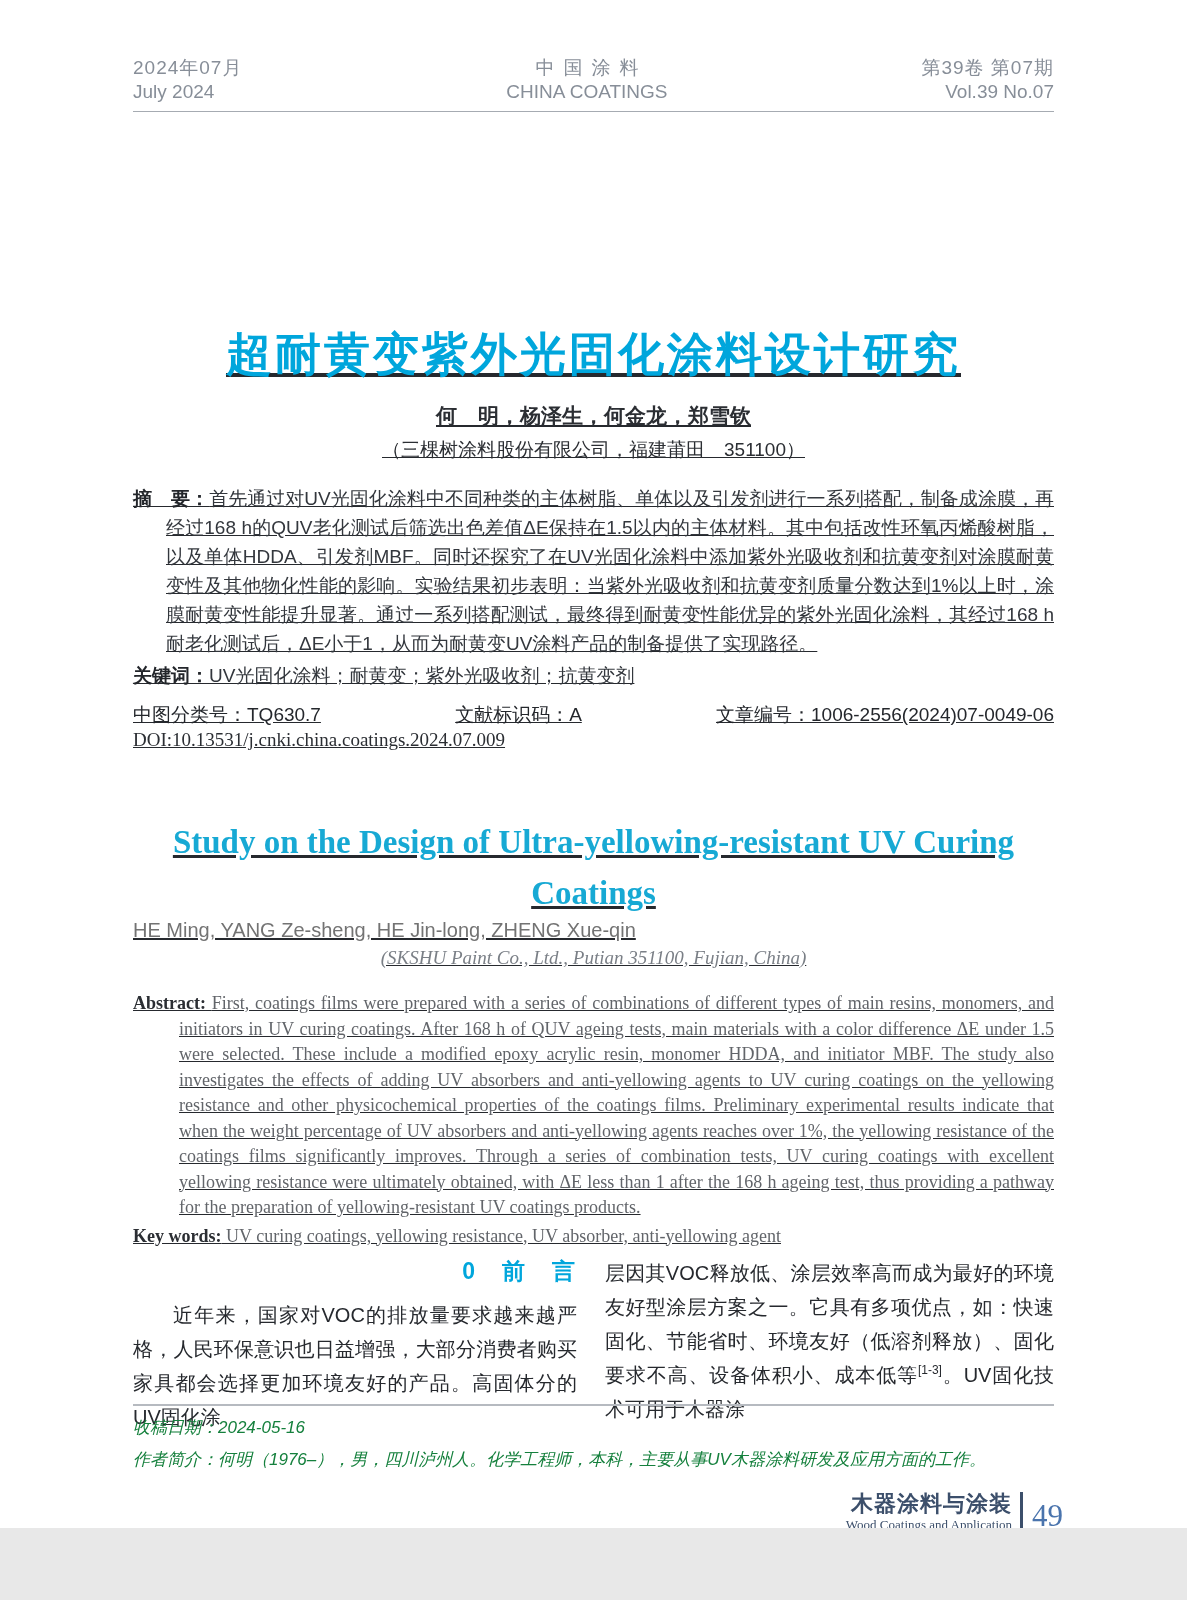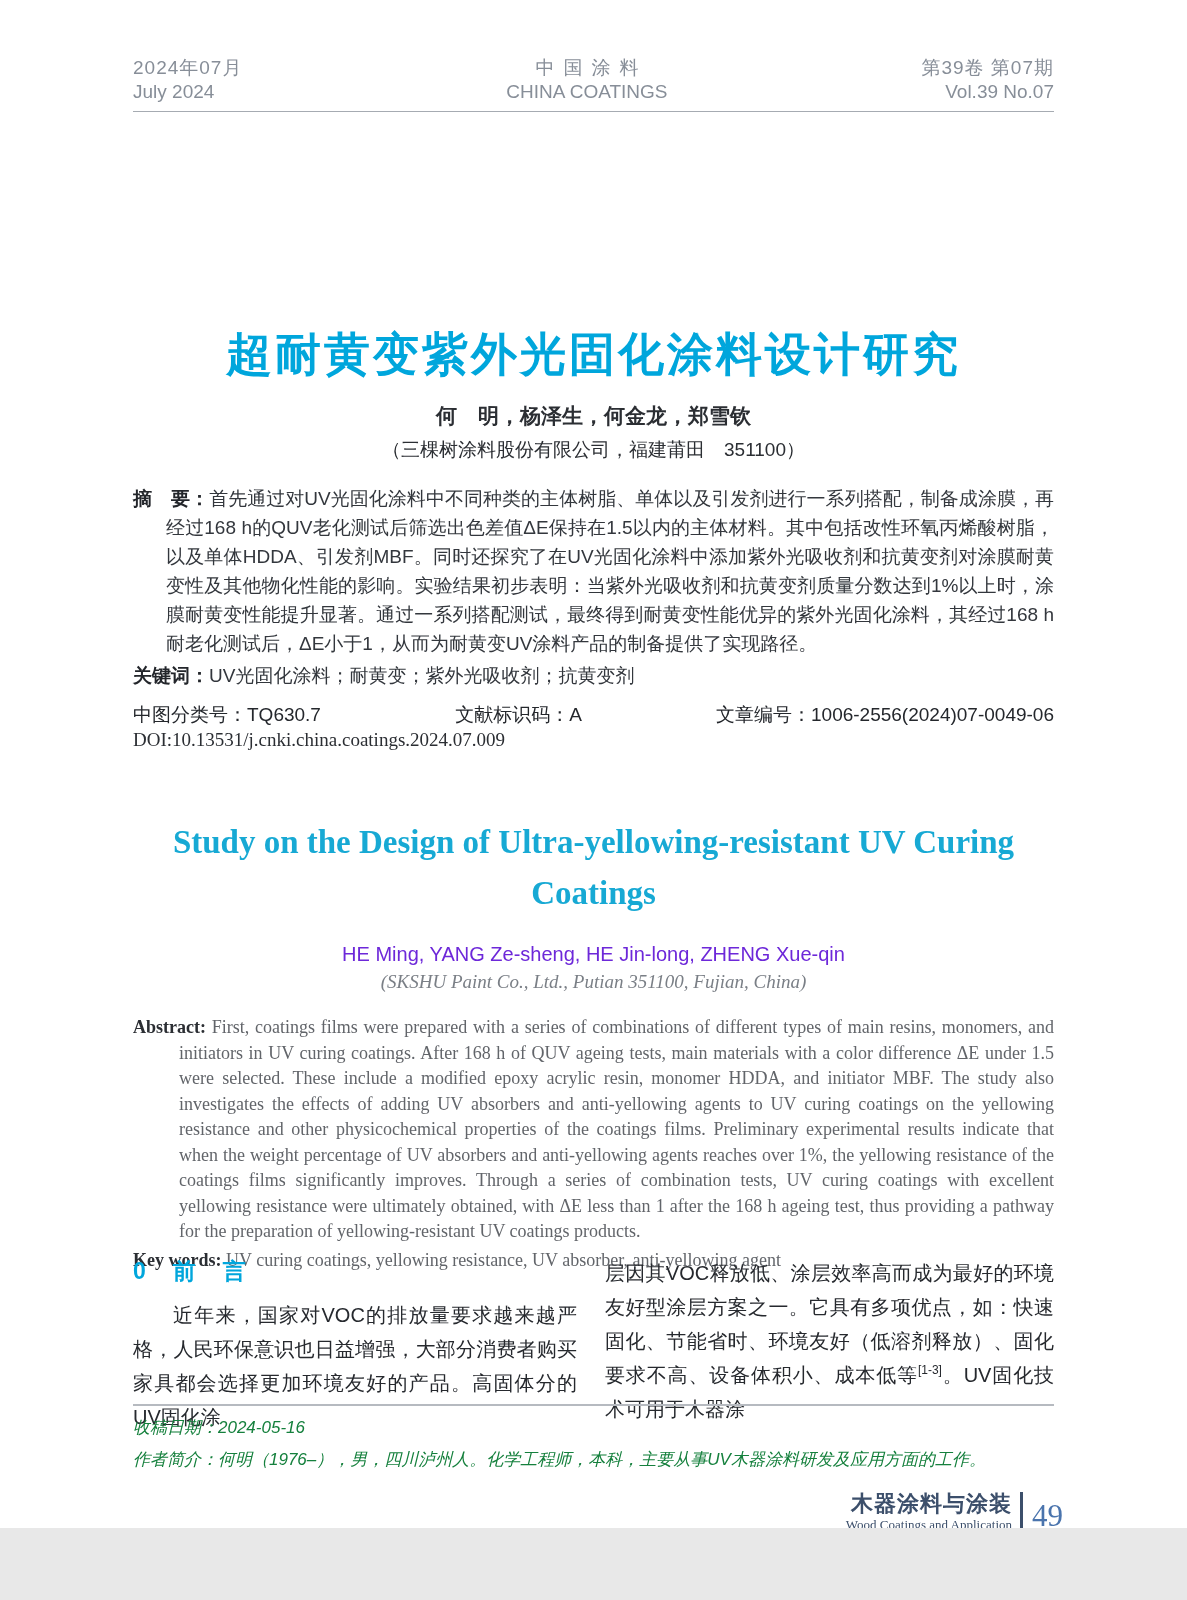--- a/index.html
+++ b/index.html
@@ -26,21 +26,21 @@
     color: #878e98;
     font-size: 19px;
     line-height: 24px;
   }
   .header .col { display: flex; flex-direction: column; }
   .header .col.center { text-align: center; margin-left: 10px; }
   .header .col.right { text-align: right; }
   .header .cn { letter-spacing: 1px; }
   .header .col.center .cn { letter-spacing: 9px; text-indent: 9px; }
   
-  .front { position: absolute; top: 326px; left: 133px; right: 133px; }
+  .front { position: absolute; top: 326px; left: 133px; right: 133px; text-decoration: underline; }
   .title-cn {
     text-align: center;
     font-size: 46px;
     font-weight: 900;
     letter-spacing: 3px;
     color: #00a6dc;
     line-height: 56px;
   }
   .authors-cn {
     margin-top: 20px;
@@ -88,24 +88,23 @@
     margin: 66px auto 0 auto;
     max-width: 850px;
     text-align: center;
     font-family: "Liberation Serif", serif;
     font-weight: 700;
     font-size: 33px;
     line-height: 51px;
     color: #17a9d4;
   }
   .authors-en {
-    margin-top: 24px;
-    text-align: center;
+    text-align: left;
     font-size: 20px;
-    color: #6d28d9;
+    color: #737373;
   }
   .affil-en {
     margin-top: 5px;
     text-align: center;
     font-family: "Liberation Serif", serif;
     font-style: italic;
     font-size: 19px;
     color: #7a7f86;
   }
   .abstract-en {
@@ -137,20 +136,21 @@
     gap: 28px;
   }
   .intro .col-left { width: 444px; }
   .intro .col-right { width: 449px; }
   .intro-heading {
     color: #00a6dc;
     font-weight: 700;
     font-size: 23px;
     letter-spacing: 2px;
     margin-bottom: 11px;
+    text-align: right;
   }
   .intro p {
     font-size: 20px;
     line-height: 34px;
     text-align: justify;
     color: #26292e;
   }
   .intro .col-left p { text-indent: 2em; }
   .intro sup { font-size: 12px; vertical-align: super; line-height: 0; }
   

